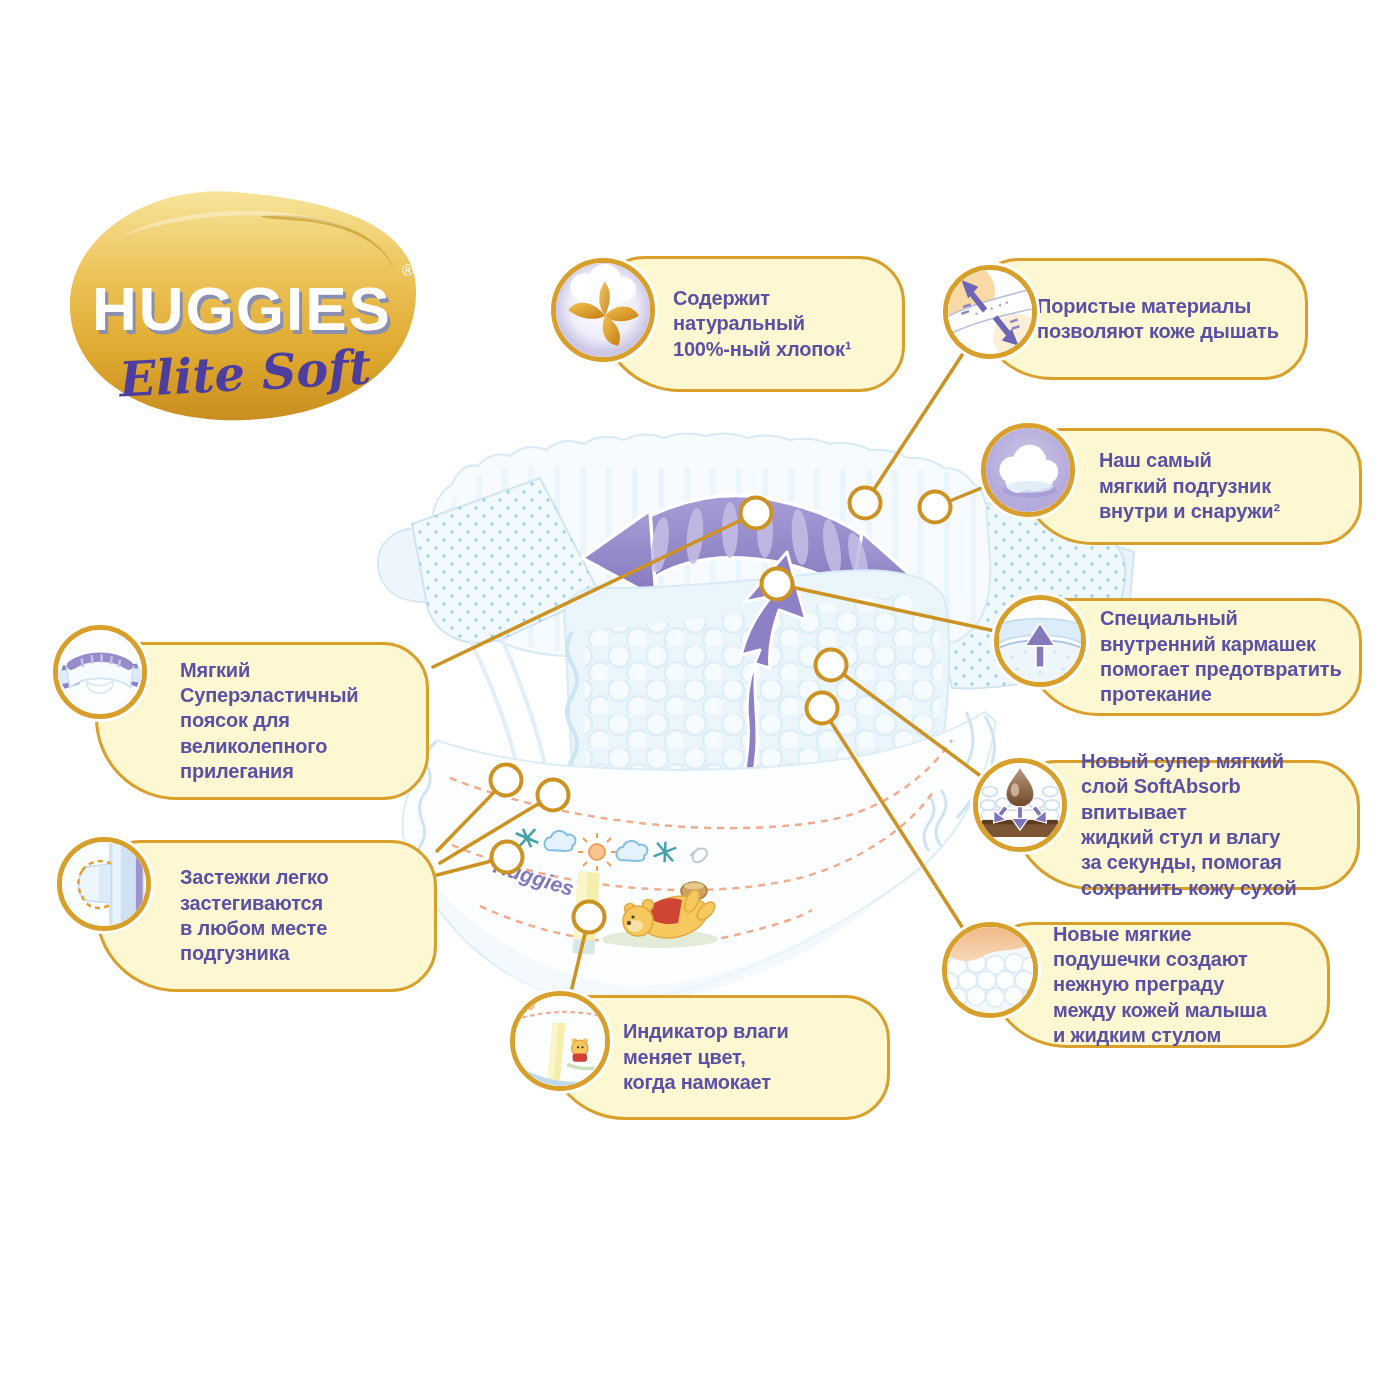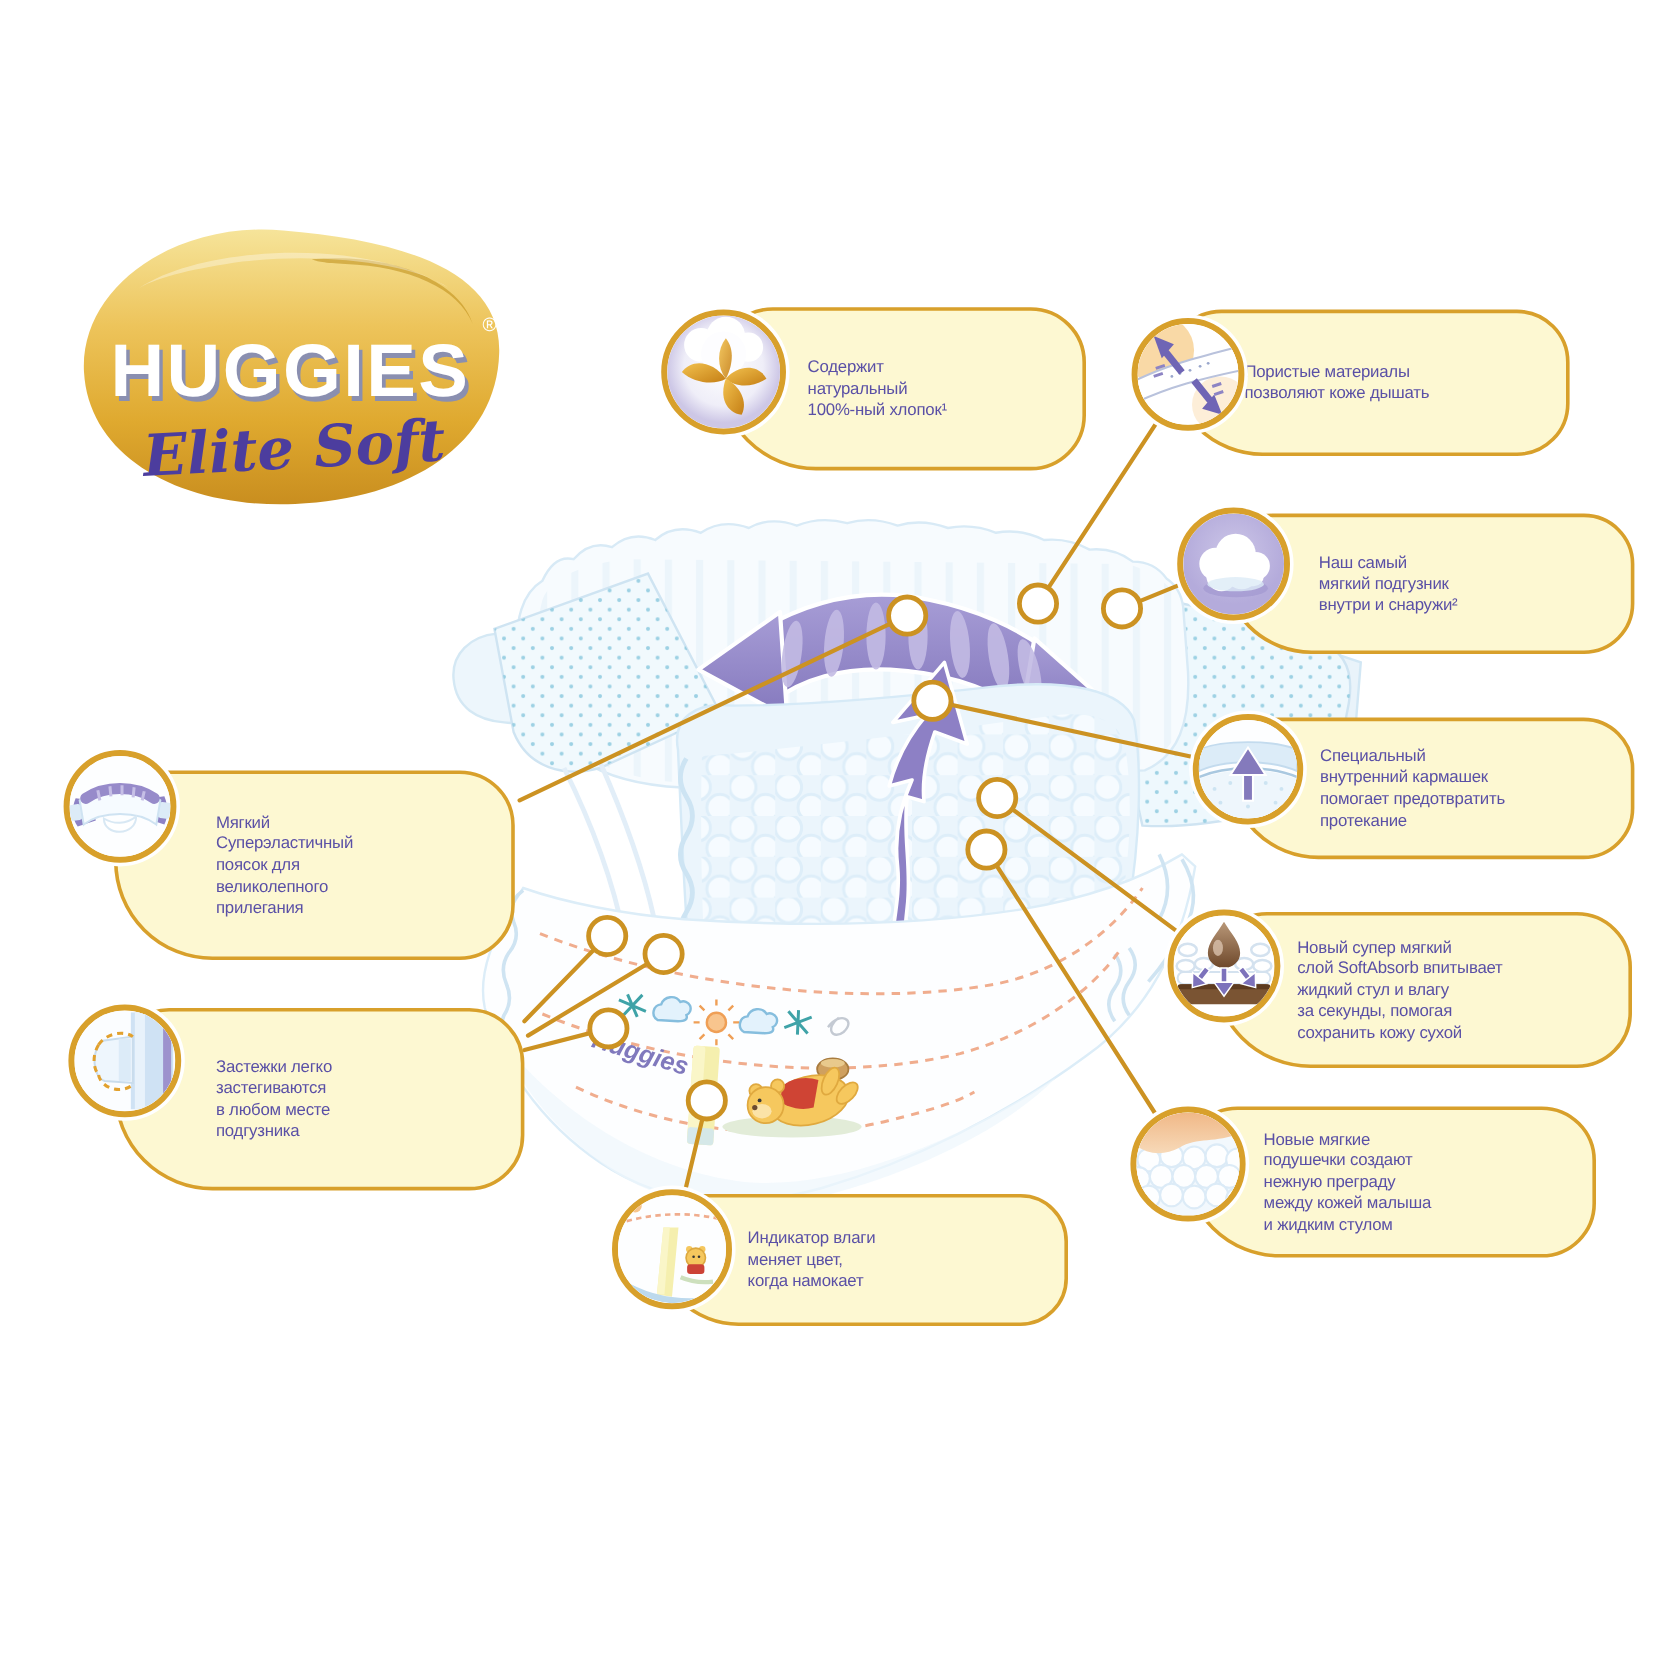--- a/index.html
+++ b/index.html
@@ -3,35 +3,35 @@
 <meta charset="utf-8">
 <style>
   html,body{margin:0;padding:0;background:#fff;}
   .stage{position:relative;width:1400px;height:1400px;background:#ffffff;overflow:hidden;
          font-family:"Liberation Sans",sans-serif;}
   svg.scene{position:absolute;left:0;top:0;z-index:1;}
   .logo{position:absolute;left:50px;top:178px;width:380px;height:262px;z-index:2;}
   .bubble{position:absolute;background:#fdf8d2;border:3px solid #d8a02b;
           border-radius:46px 46px 46px 82px;box-sizing:border-box;
           display:flex;align-items:center;z-index:3;}
-  .ctext{font-weight:normal;font-size:14px;line-height:1.27;letter-spacing:-0.2px;
+  .ctext{font-weight:bold;font-size:20px;line-height:1.27;letter-spacing:-0.2px;
          color:#5a50a6;white-space:pre-line;}
   .icon-circle{position:absolute;border-radius:50%;border:5px solid #d8a02b;background:#fff;
                box-shadow:0 0 0 3px #ffffff;overflow:hidden;z-index:4;box-sizing:border-box;}
   .icon-circle svg{display:block;width:100%;height:100%;}
   
   .c1{left:598px;top:256px;width:307px;height:136px;padding-left:72px;padding-right:12px;}
   .c2{left:974px;top:258px;width:334px;height:122px;padding-left:60px;padding-right:14px;}
   .c3{left:1018px;top:428px;width:344px;height:117px;padding-left:78px;padding-right:10px;}
   .c4{left:1023px;top:598px;width:339px;height:118px;padding-left:74px;padding-right:8px;}
   .c5{left:1010px;top:760px;width:350px;height:130px;padding-left:68px;padding-right:18px;}
   .c6{left:986px;top:922px;width:344px;height:126px;padding-left:64px;padding-right:12px;}
   .c7{left:95px;top:630px;width:334px;height:158px;padding-left:82px;padding-right:18px;margin-top:12px;}
   .c8{left:95px;top:840px;width:342px;height:152px;padding-left:82px;padding-right:10px;}
-  .c9{left:545px;top:995px;width:345px;height:110px;padding-left:75px;padding-right:10px;}
+  .c9{left:545px;top:995px;width:345px;height:125px;padding-left:75px;padding-right:10px;}
   
   .ic1{left:551px;top:258px;width:104px;height:104px;}
   .ic2{left:943px;top:265px;width:94px;height:94px;}
   .ic3{left:981px;top:423px;width:94px;height:94px;}
   .ic4{left:994px;top:595px;width:92px;height:92px;}
   .ic5{left:973px;top:758px;width:94px;height:94px;}
   .ic6{left:942px;top:922px;width:96px;height:96px;}
   .ic7{left:53px;top:625px;width:94px;height:94px;}
   .ic8{left:57px;top:837px;width:94px;height:94px;}
   .ic9{left:510px;top:991px;width:100px;height:100px;}

